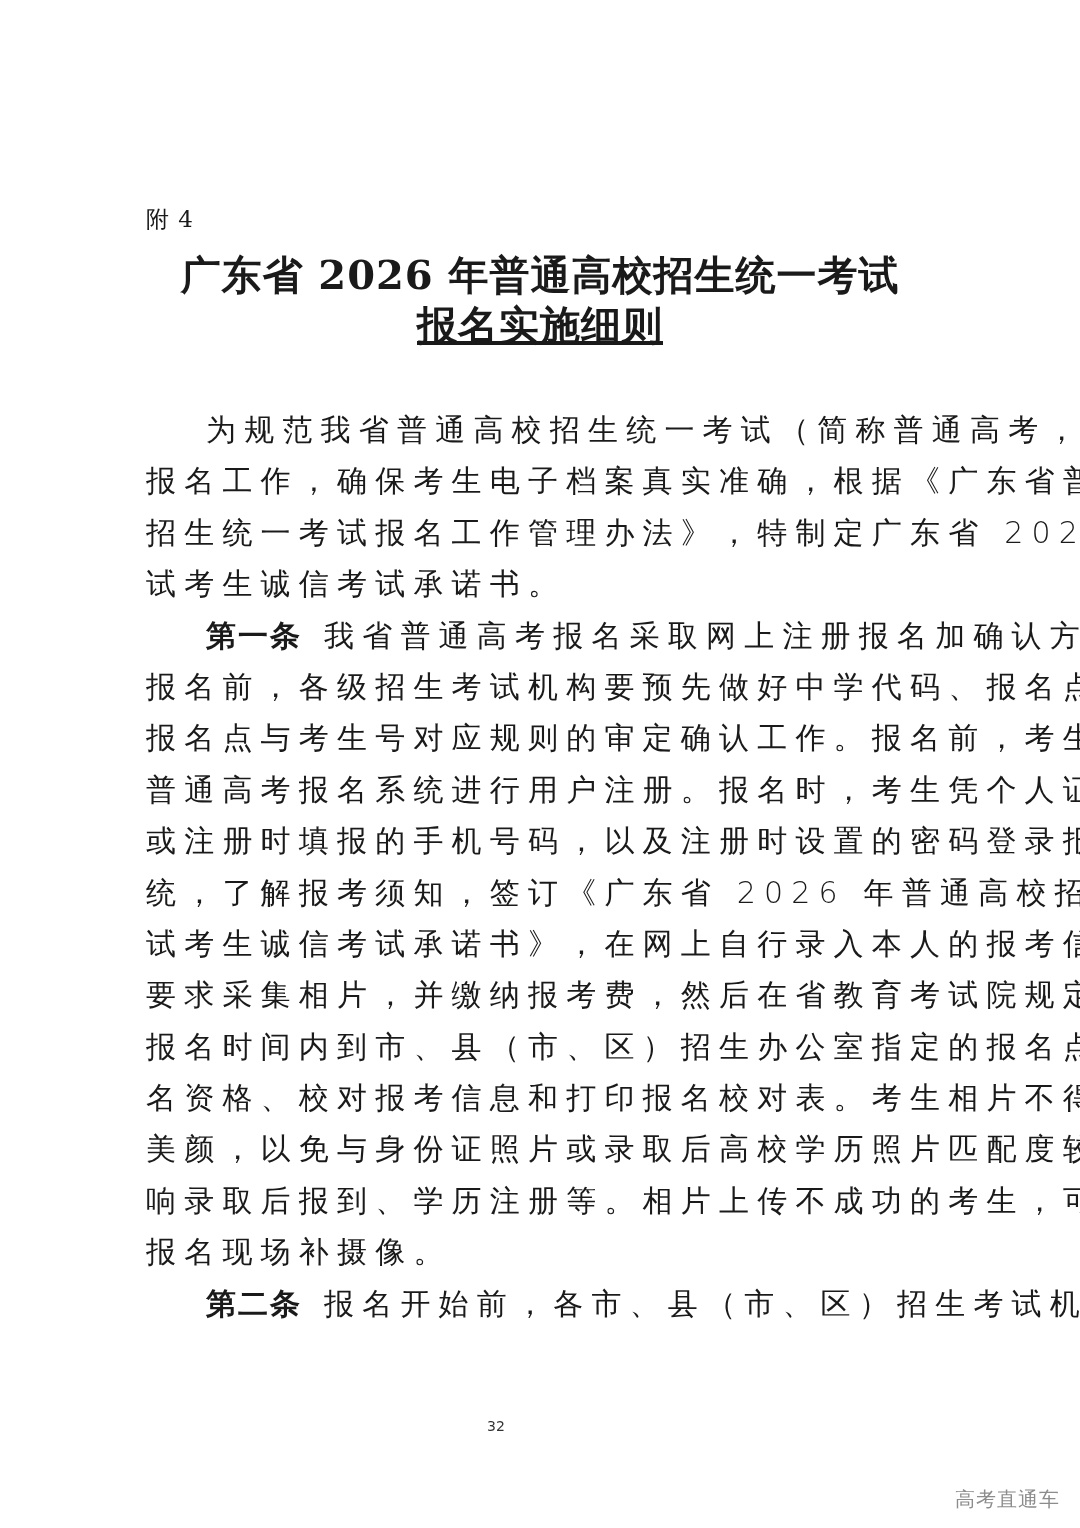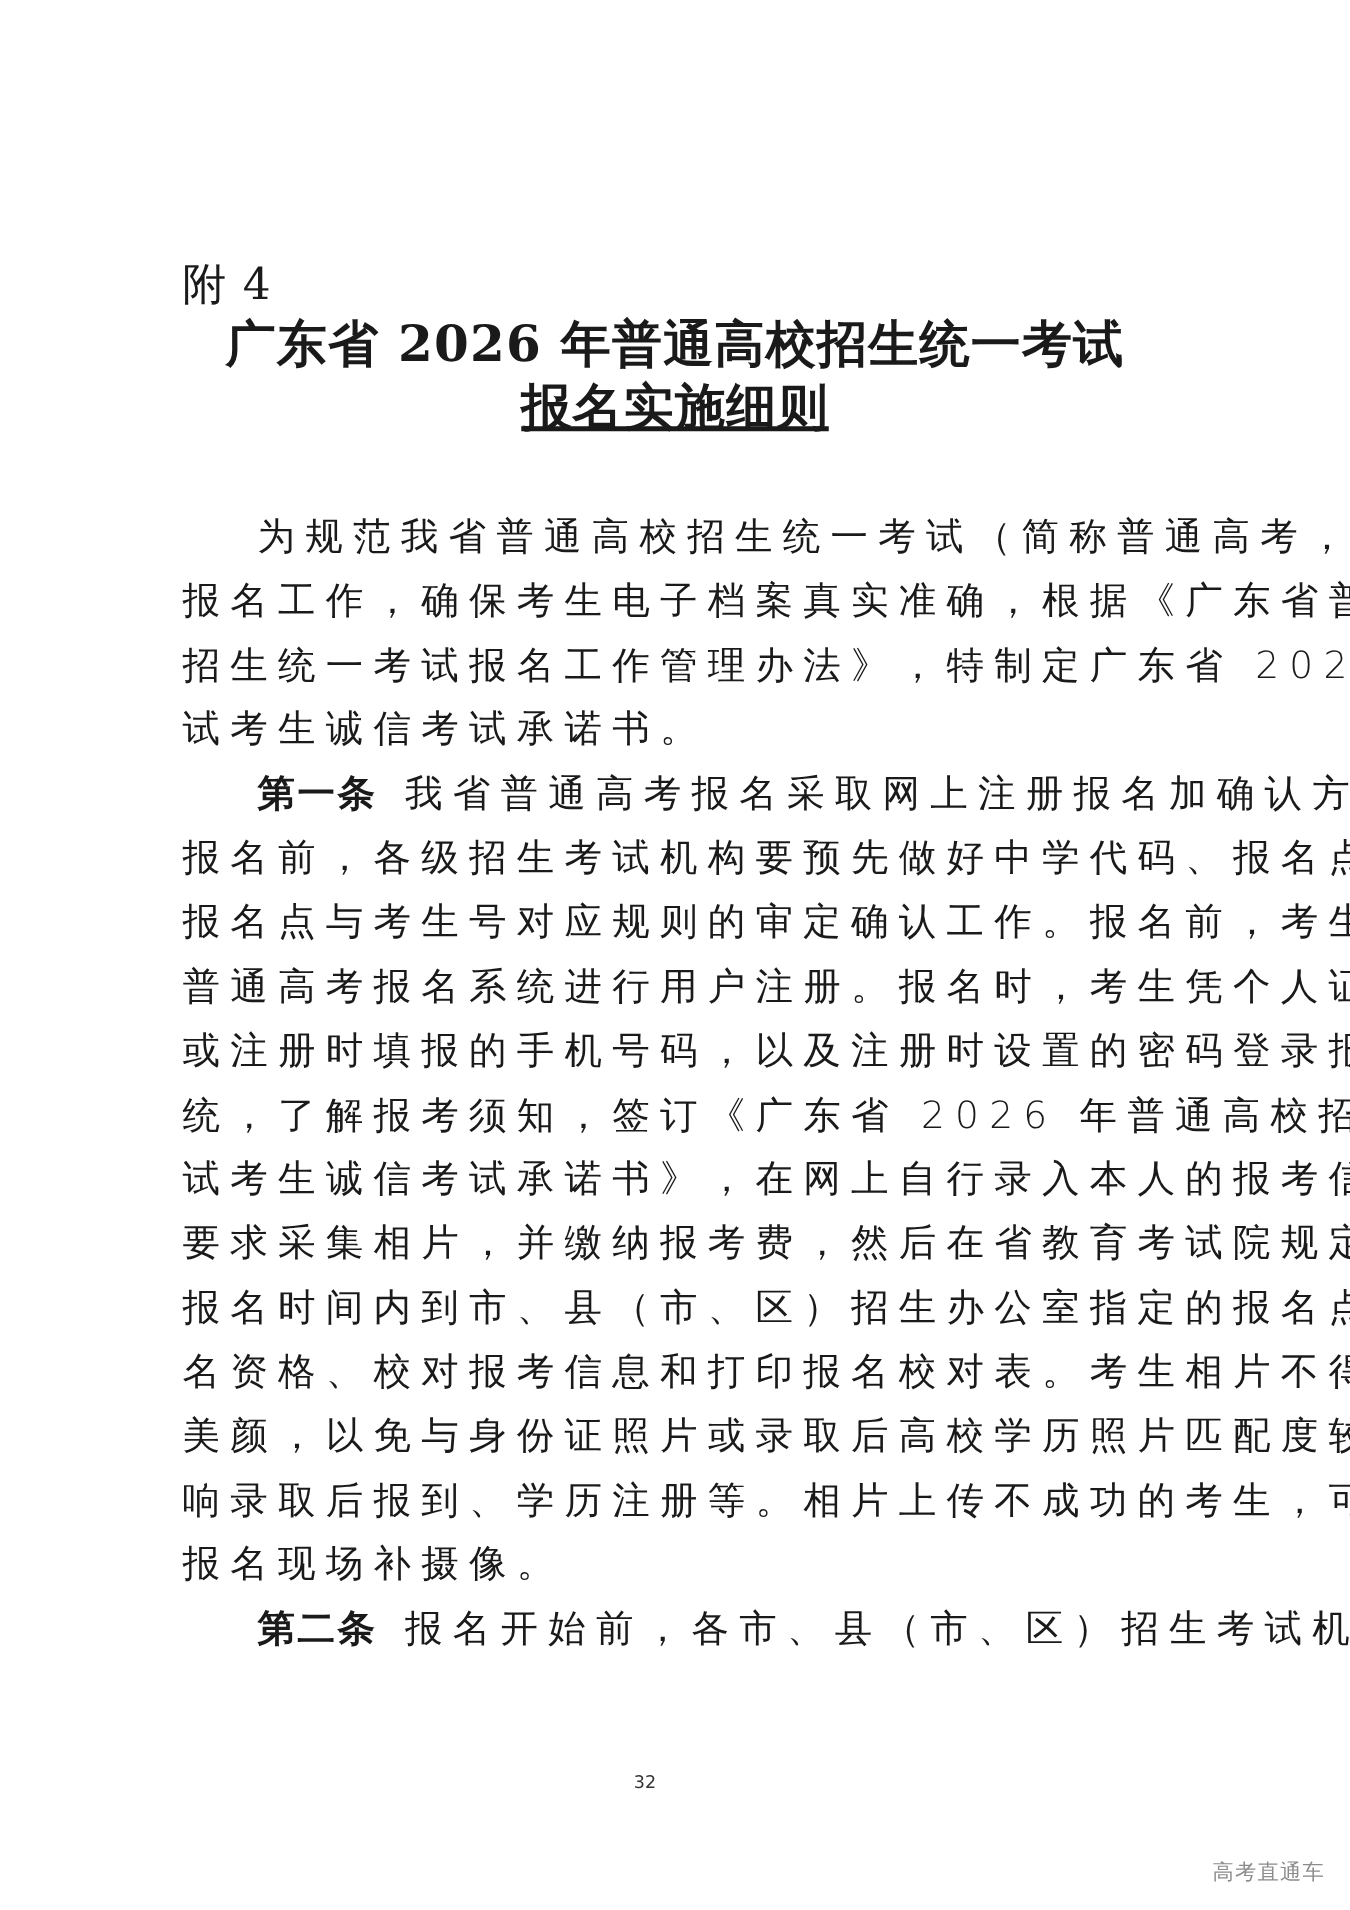--- a/index.html
+++ b/index.html
@@ -1,31 +1,31 @@
 <!DOCTYPE html>
 <html><head>
 <meta charset="utf-8">
 <style>
   html, body { margin: 0; padding: 0; background: #ffffff; }
   body { width: 1080px; height: 1528px; position: relative; overflow: hidden;
          font-family: "DejaVu Serif", "Liberation Serif", serif; color: #1a1a1a; }
   .page { position: absolute; left: 0; top: 0; width: 1080px; height: 1528px; }
-  .appendix { position: absolute; left: 146px; top: 204px; font-size: 35px; letter-spacing: 1px; }
+  .appendix { position: absolute; left: 146px; top: 204px; font-size: 23px; letter-spacing: 1px; }
   .title { position: absolute; left: 0; width: 1080px; text-align: center;
            font-weight: bold; font-size: 40px; letter-spacing: 1px; }
   .title.l1 { top: 248px; }
   .title.l2 { top: 298px; text-decoration: underline; }
   .body { position: absolute; left: 146px; top: 404px; width: 800px; }
   .line { height: 51.4px; line-height: 51.4px; font-size: 30px; white-space: nowrap;
           letter-spacing: 8.2px; font-family: "DejaVu Sans", "Liberation Sans", sans-serif; font-weight: 300; }
   .indent { padding-left: 60px; }
   .article { font-weight: bold; letter-spacing: 2px; margin-right: 22px; }
   .pageno { position: absolute; top: 1418px; left: 0; width: 992px; text-align: center;
-            font-family: "DejaVu Sans", "Liberation Sans", sans-serif; font-size: 14px; color: #333; margin-left: 20px; }
-  .watermark { position: absolute; right: 20px; top: 1486px; font-size: 17px; color: #8c8c8c;
+            font-family: "DejaVu Sans", "Liberation Sans", sans-serif; font-size: 14px; color: #333; }
+  .watermark { position: absolute; right: 20px; top: 1486px; font-size: 20px; color: #8c8c8c;
                font-family: "DejaVu Sans", "Liberation Sans", sans-serif; letter-spacing: 1px; }
 </style>
 </head>
 <body>
 
 <div class="page">
   <div class="appendix">附 4</div>
   <div class="title l1">广东省 2026 年普通高校招生统一考试</div>
   <div class="title l2">报名实施细则</div>
 

